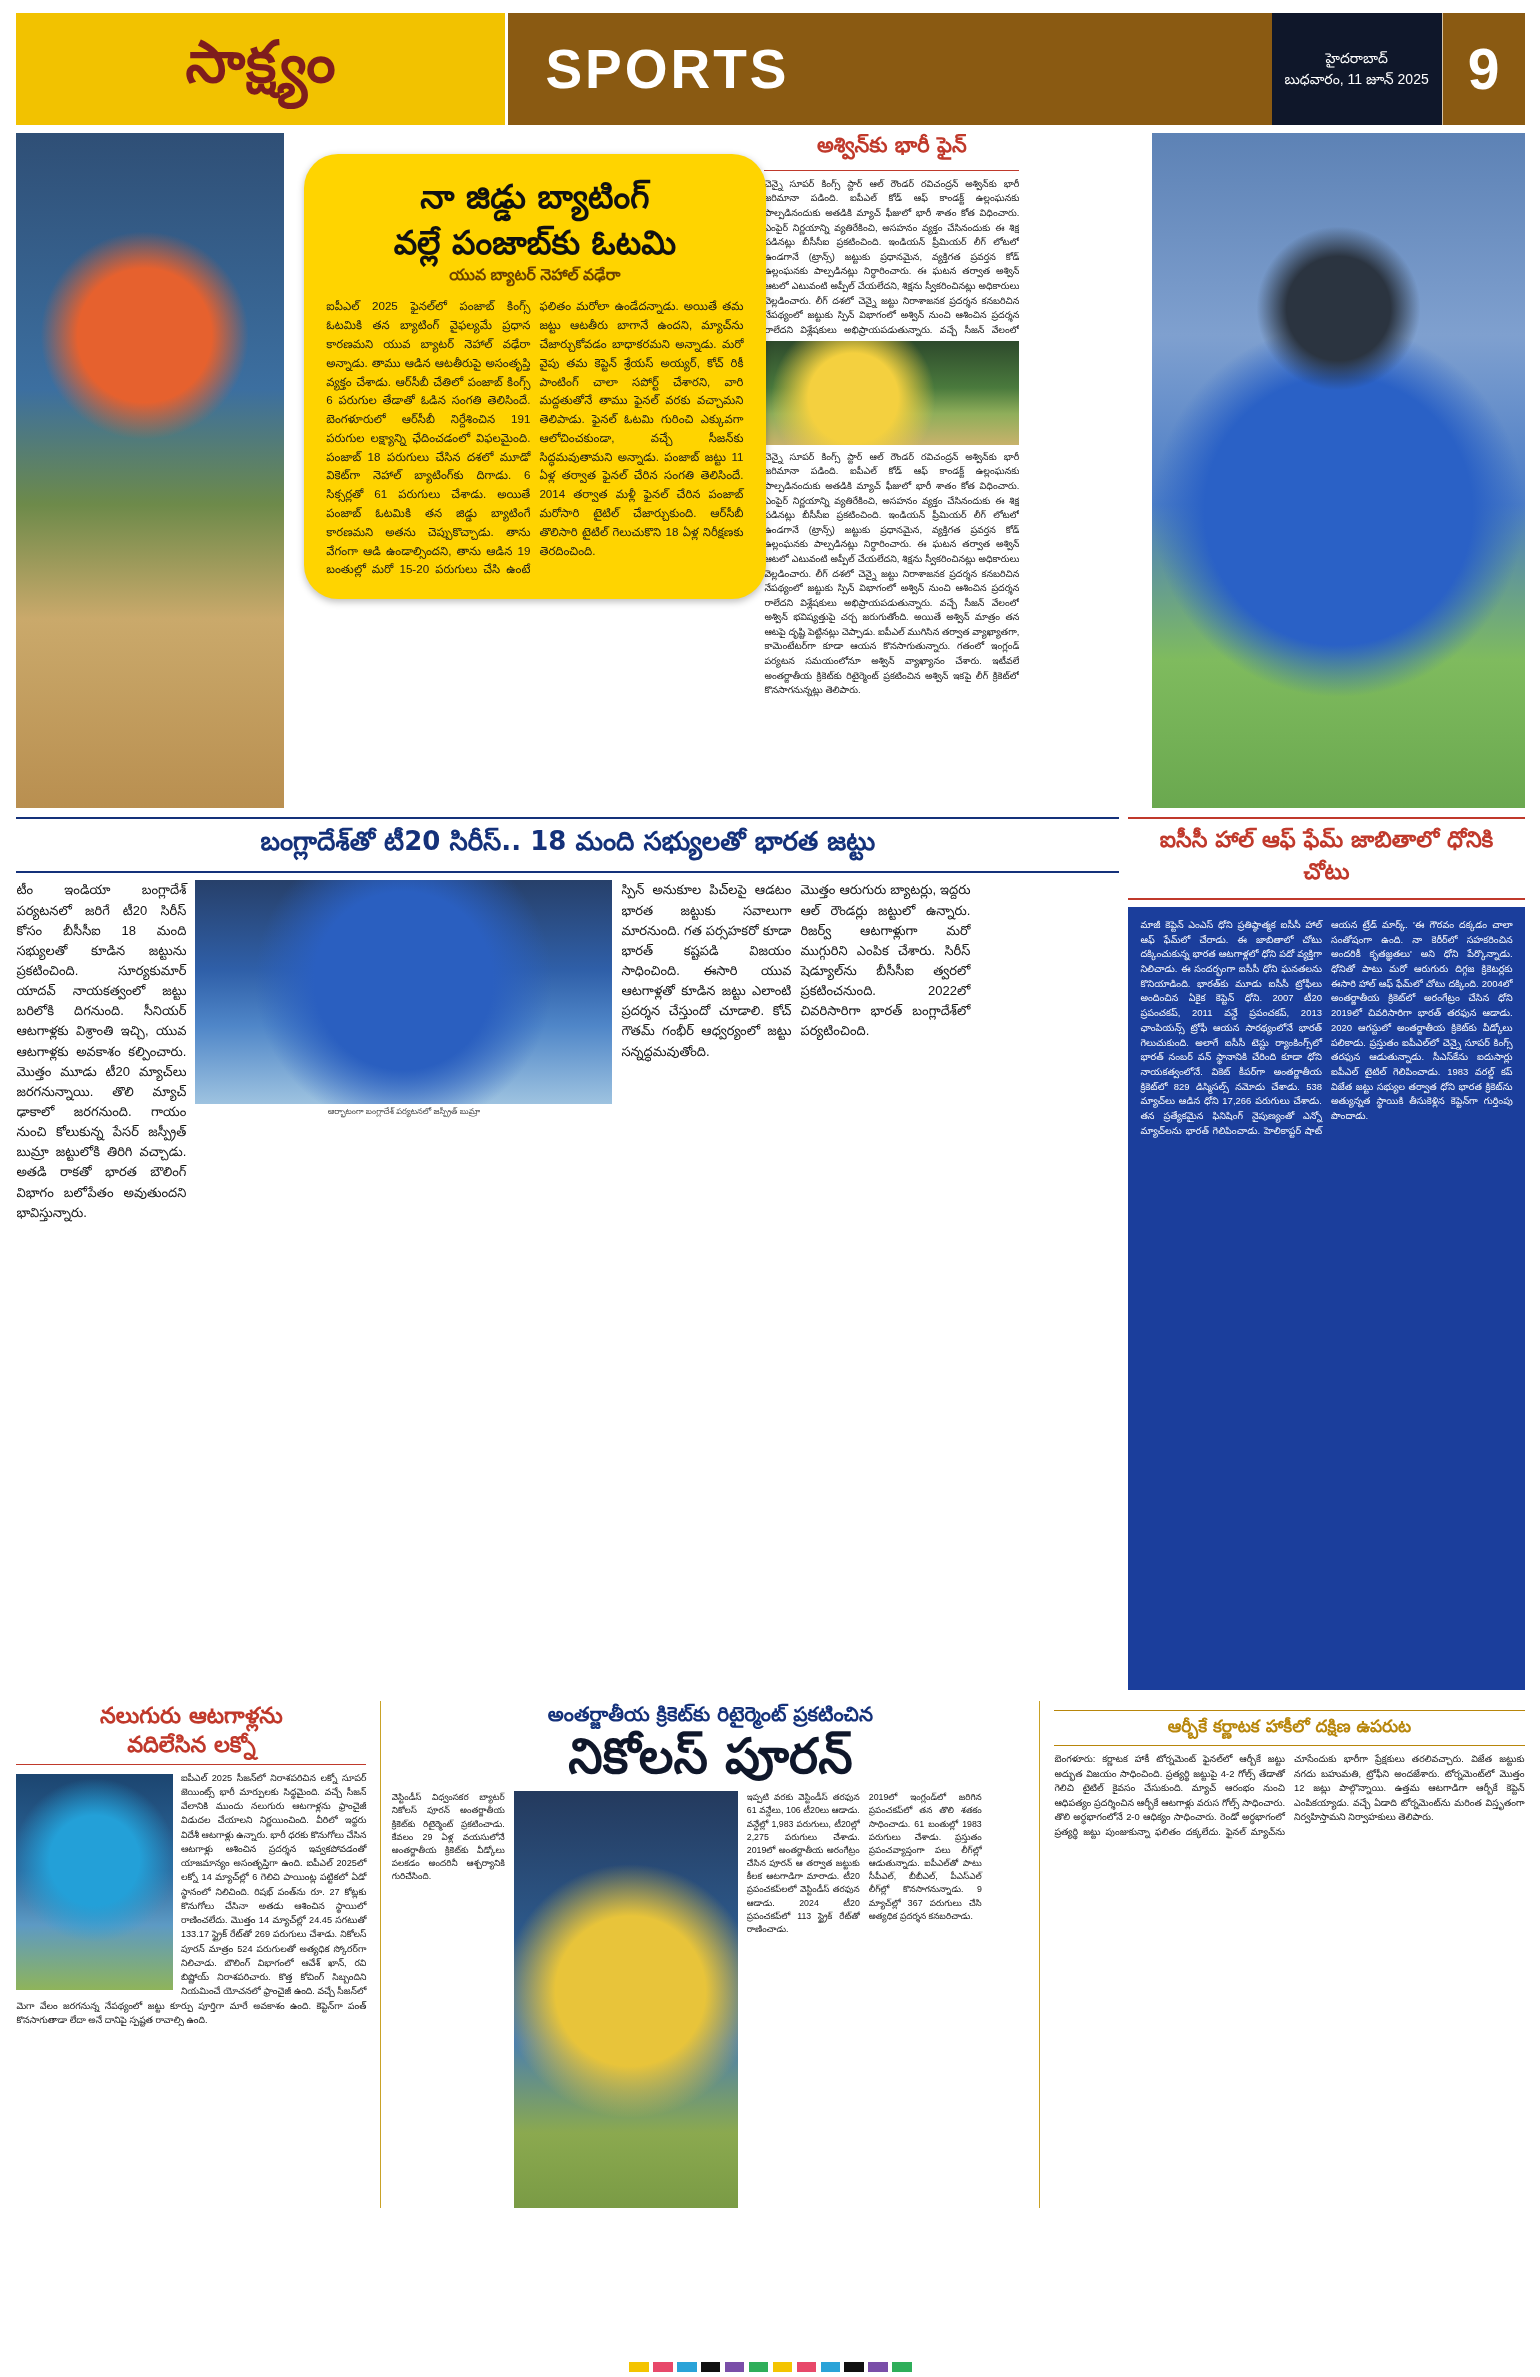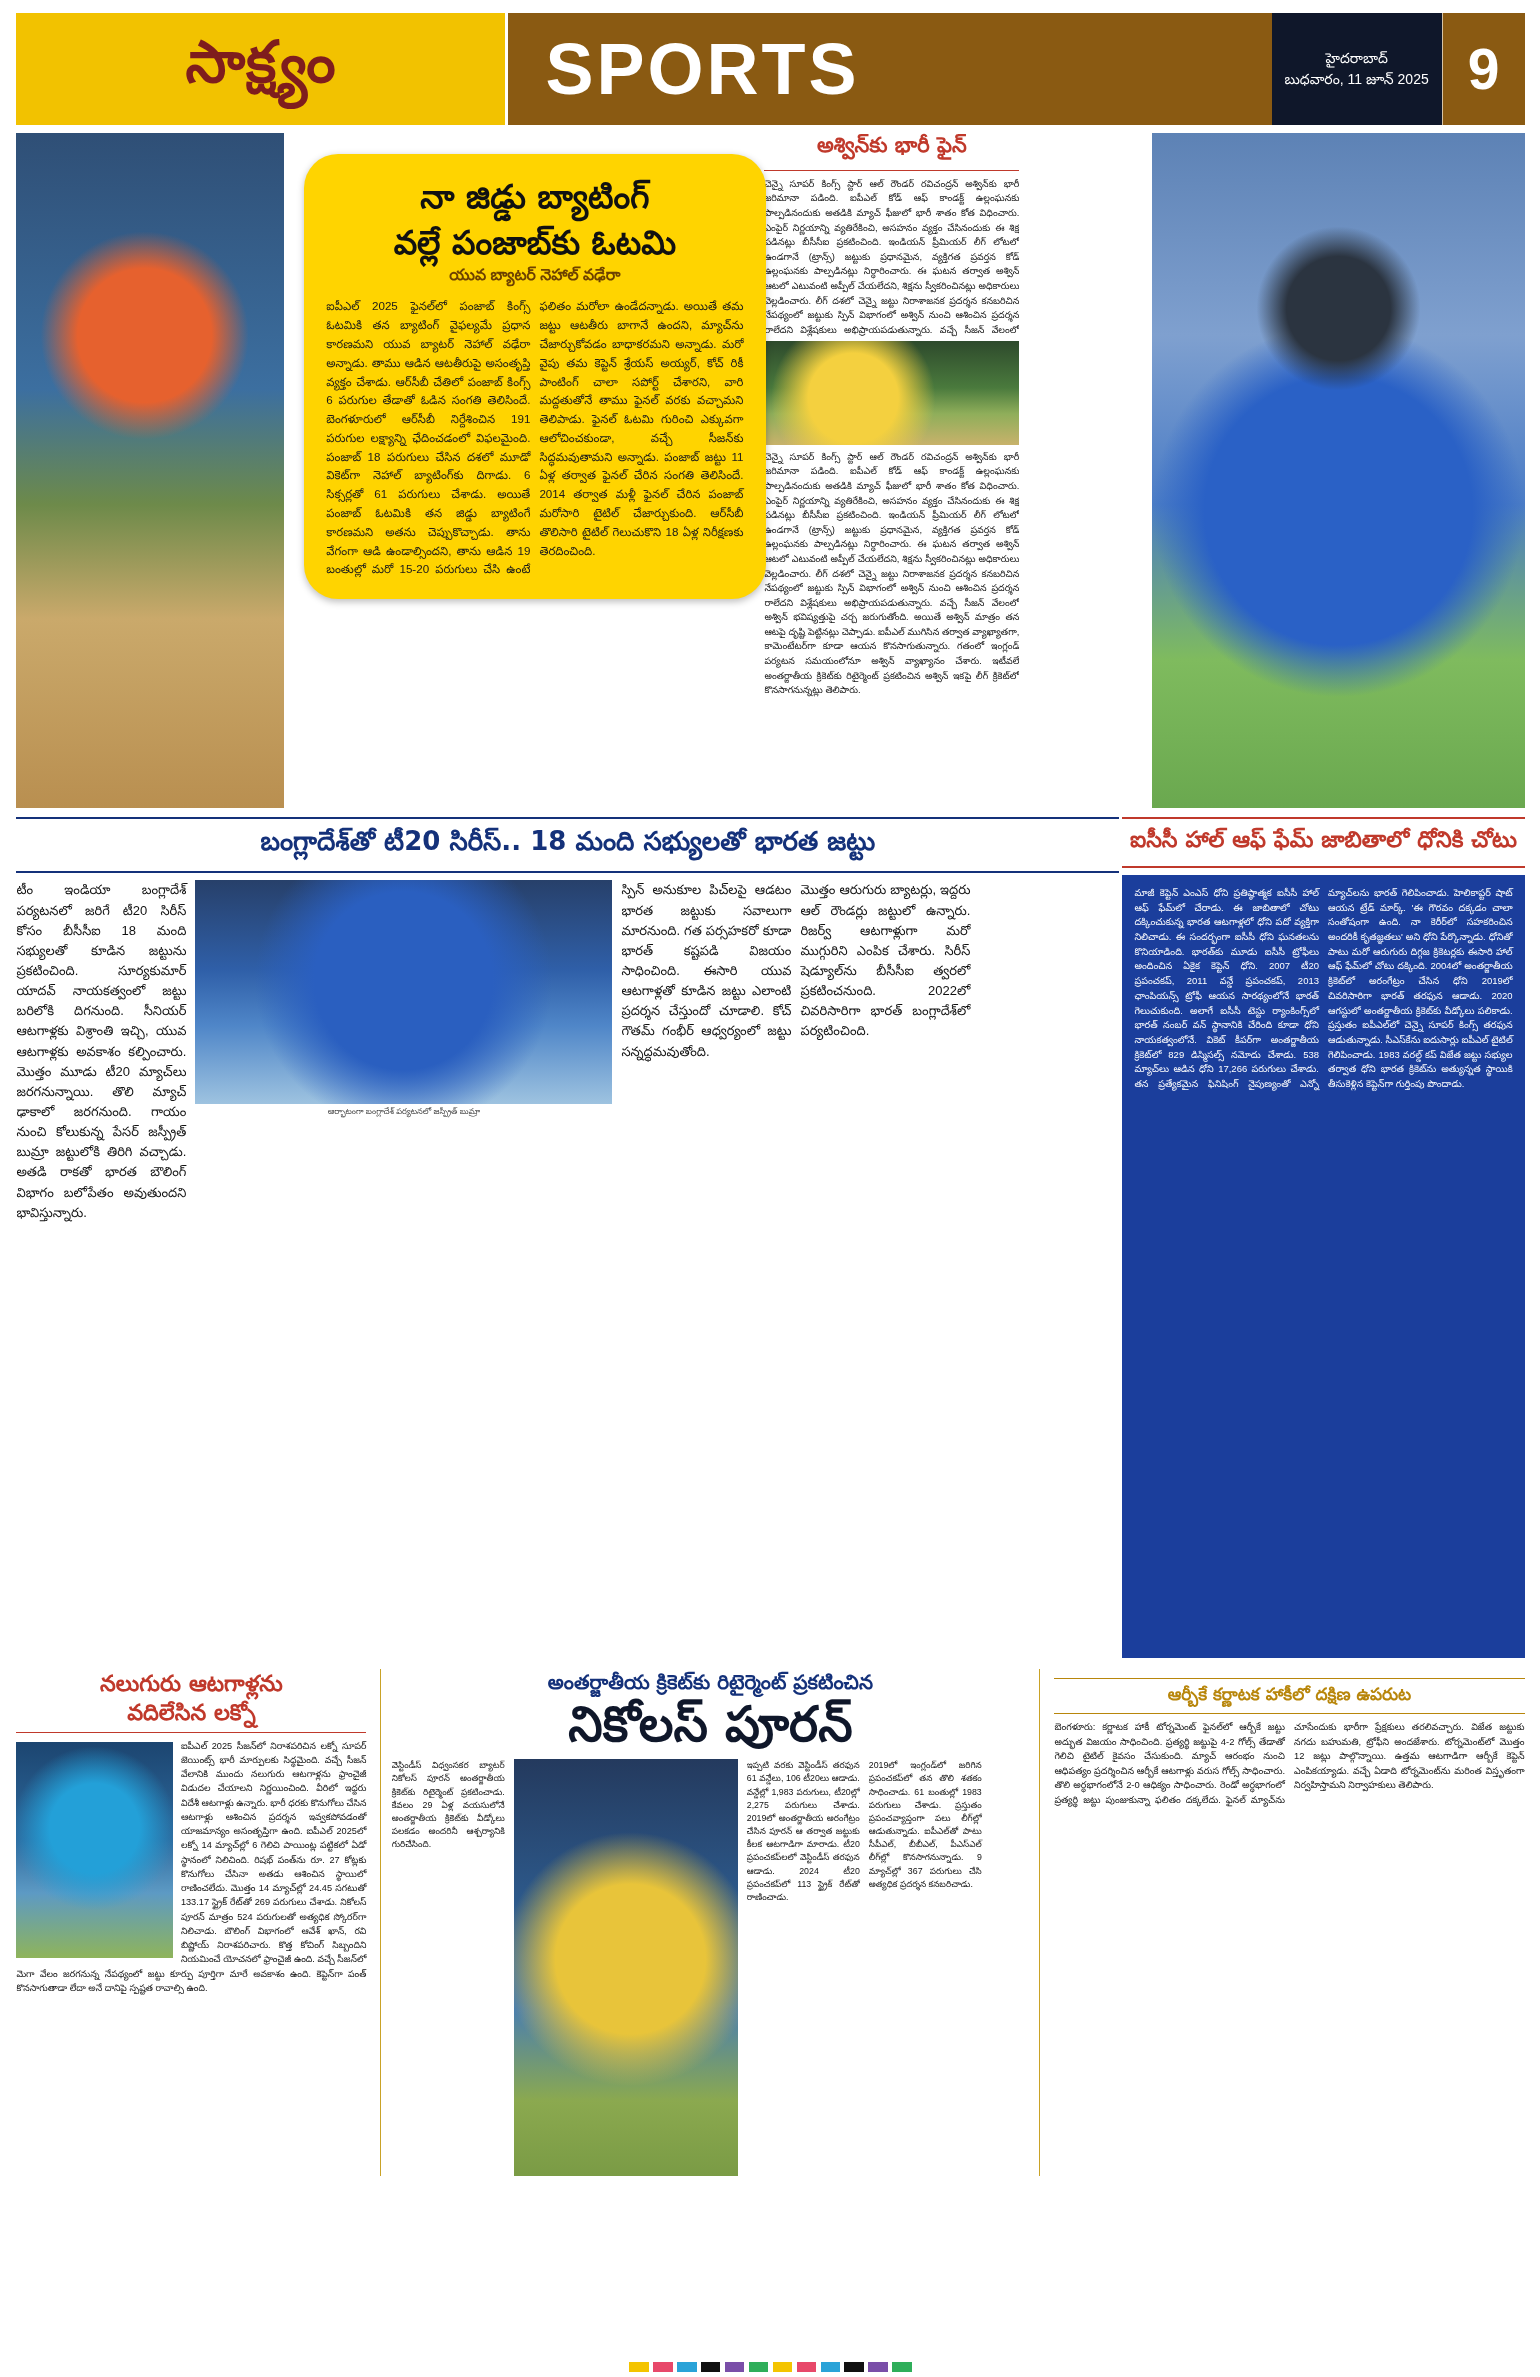--- a/index.html
+++ b/index.html
@@ -20,21 +20,21 @@
     background:#f2c200; width:492px; display:flex; align-items:center; justify-content:center;
     border-right:3px solid #fff;
   }
   .mh-logo span {
     font-family:"DejaVu Sans", sans-serif; font-weight:bold; font-size:58px; color:#7f1d1d;
     letter-spacing:0.7px;
   }
   .mh-sports {
     background:#8a5a12; flex:1; display:flex; align-items:center; padding-left:37px;
   }
-  .mh-sports span { color:#fff; font-size:72px; font-weight:bold; letter-spacing:3px; }
+  .mh-sports span { color:#fff; font-size:55px; font-weight:bold; letter-spacing:3px; }
   .mh-date {
     background:#0f172a; width:171px; color:#fff; display:flex; flex-direction:column;
     align-items:center; justify-content:center; font-size:14px; line-height:1.5;
     border-right:1.5px solid #d8c4a5;
   }
   .mh-page {
     background:#8a5a12; width:82px; color:#fff; display:flex; align-items:center; justify-content:center;
     font-size:57px; font-weight:bold;
   }
 
@@ -104,21 +104,21 @@
   .cols2 { column-count:2; column-gap:9px; }
 
   
   .bar-blue {
     background:#fff; border-top:2.2px solid #14317a; border-bottom:2.2px solid #14317a;
     color:#14317a; font-weight:bold; font-size:26px; text-align:center; padding:7.5px 4.5px;
     font-family:"DejaVu Sans", sans-serif;
   }
 
   
-  .band-2 { display:flex; gap:3px; margin-top:9px; }
+  .band-2 { display:flex; gap:9px; margin-top:9px; }
   .b2-left { width:1103px; }
   .b2-right { flex:1; }
 
   .bd-body { display:flex; gap:9px; margin-top:7.5px; }
   .bd-col { width:170px; font-size:13px; line-height:1.55; text-align:justify; }
   .bd-photo { width:417px; height:224px; }
 
   
   .blue-box { background:#1b3e9c; color:#fff; padding:10.4px 12px; }
   .blue-box .tiny { color:#fff; font-size:9.5px; }

